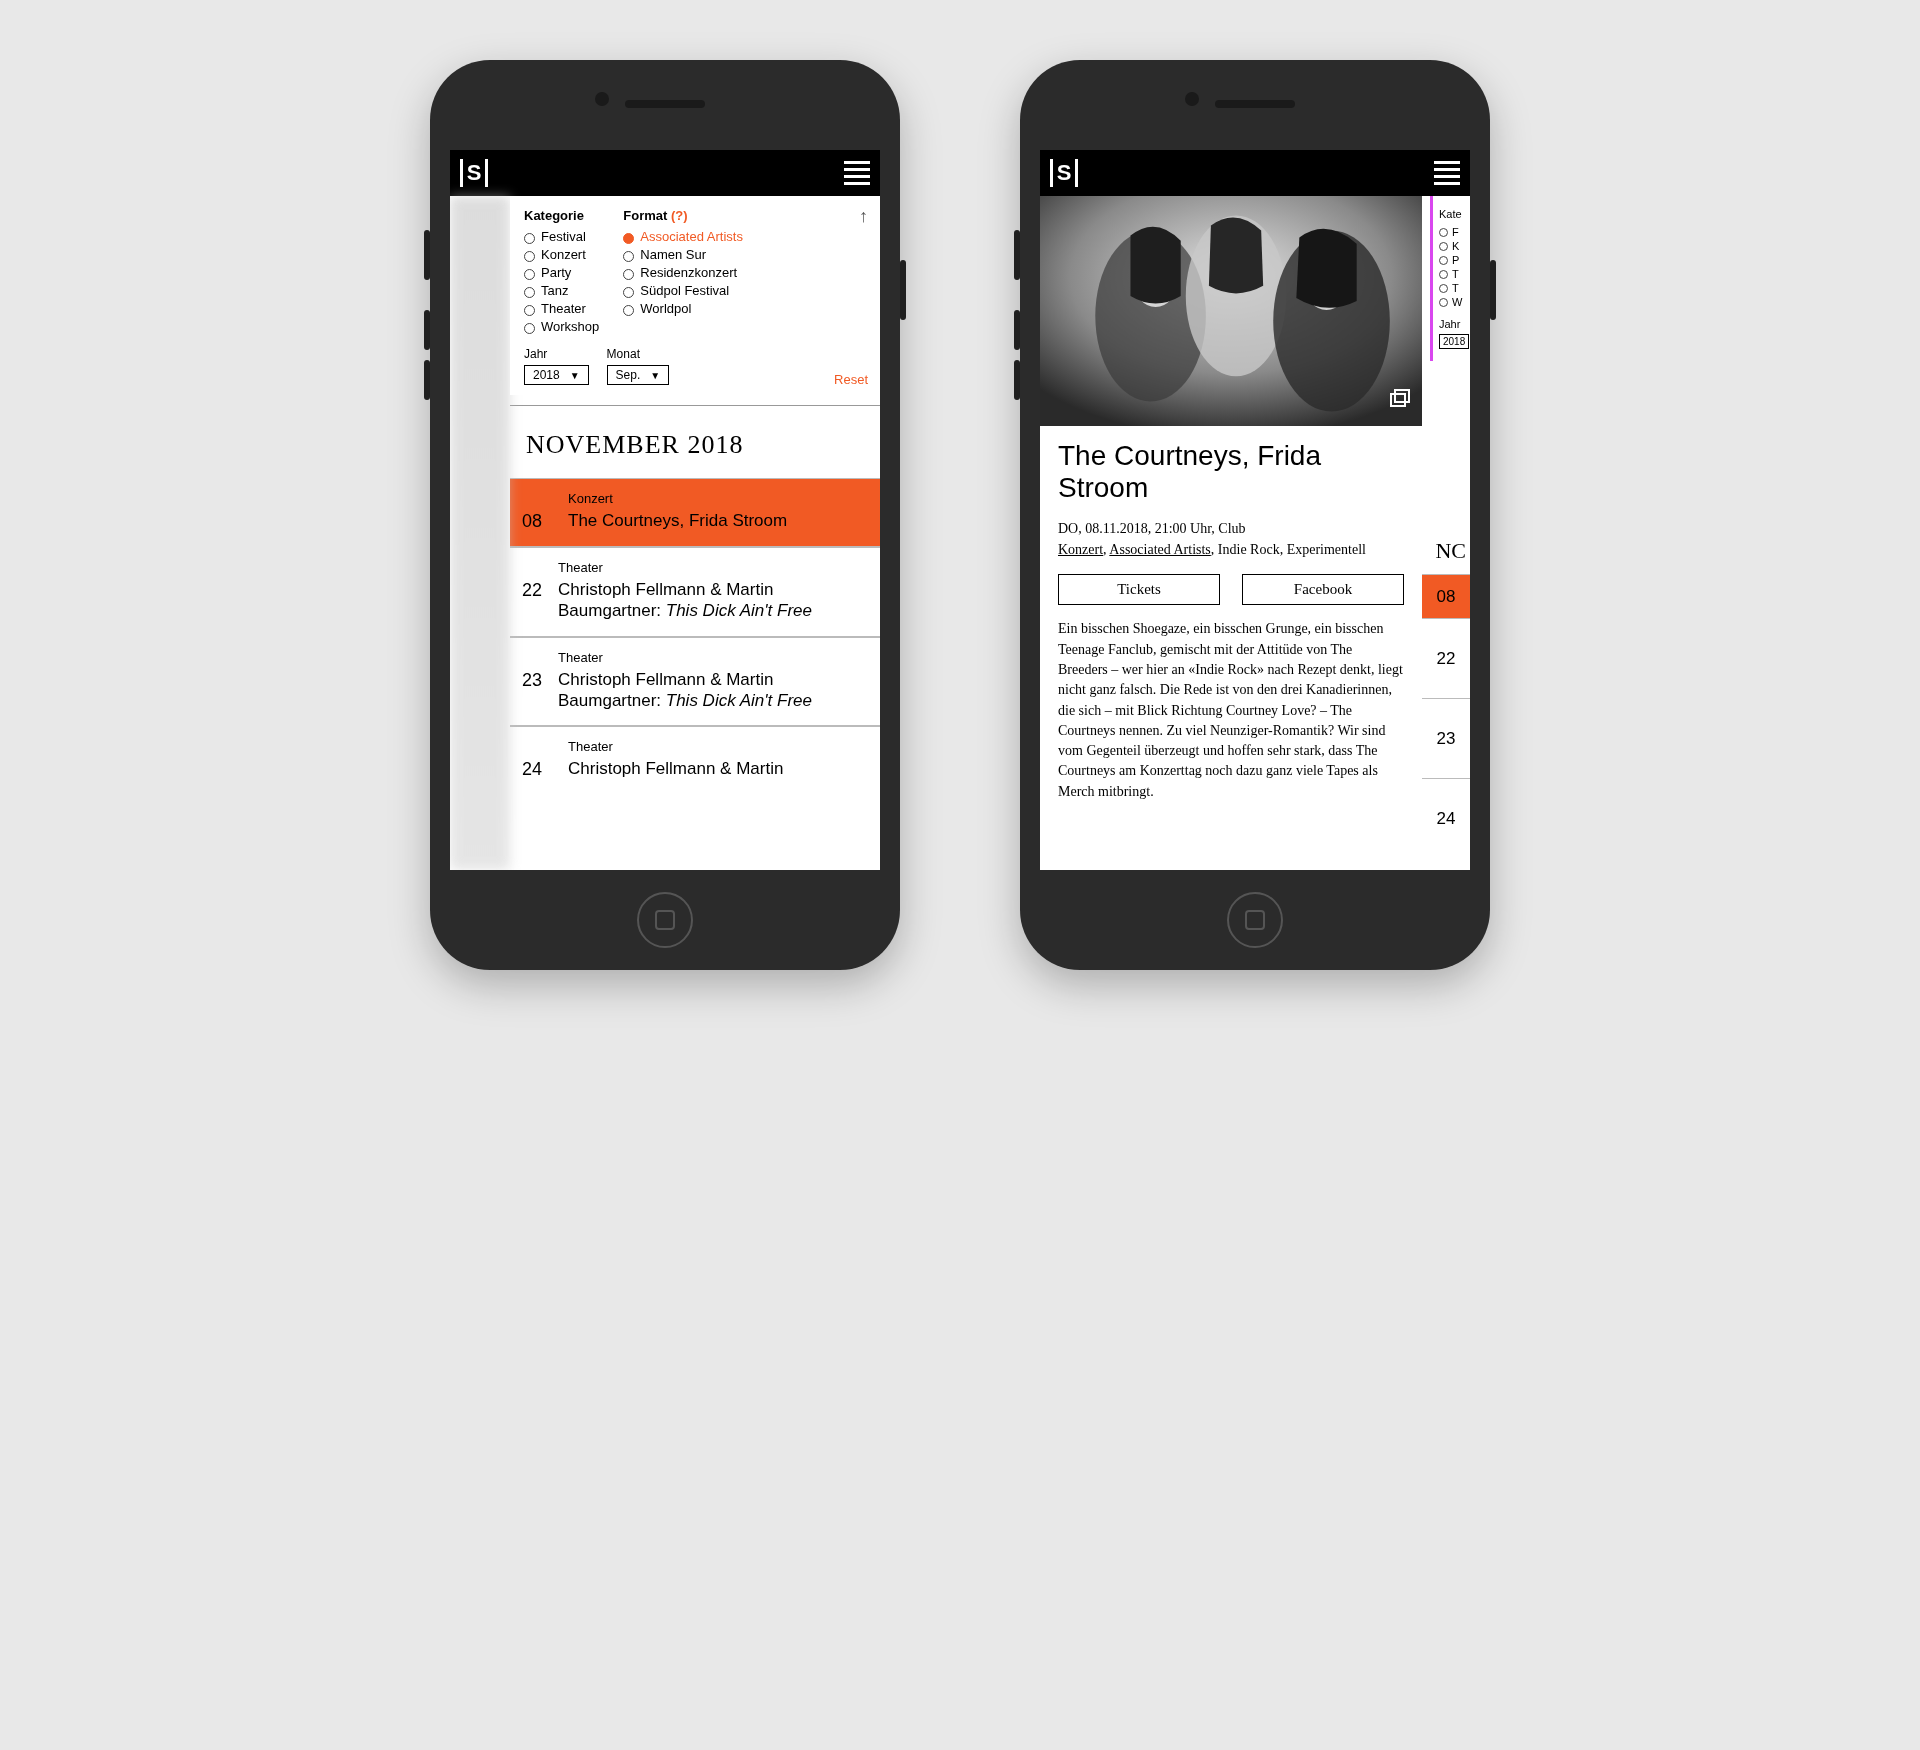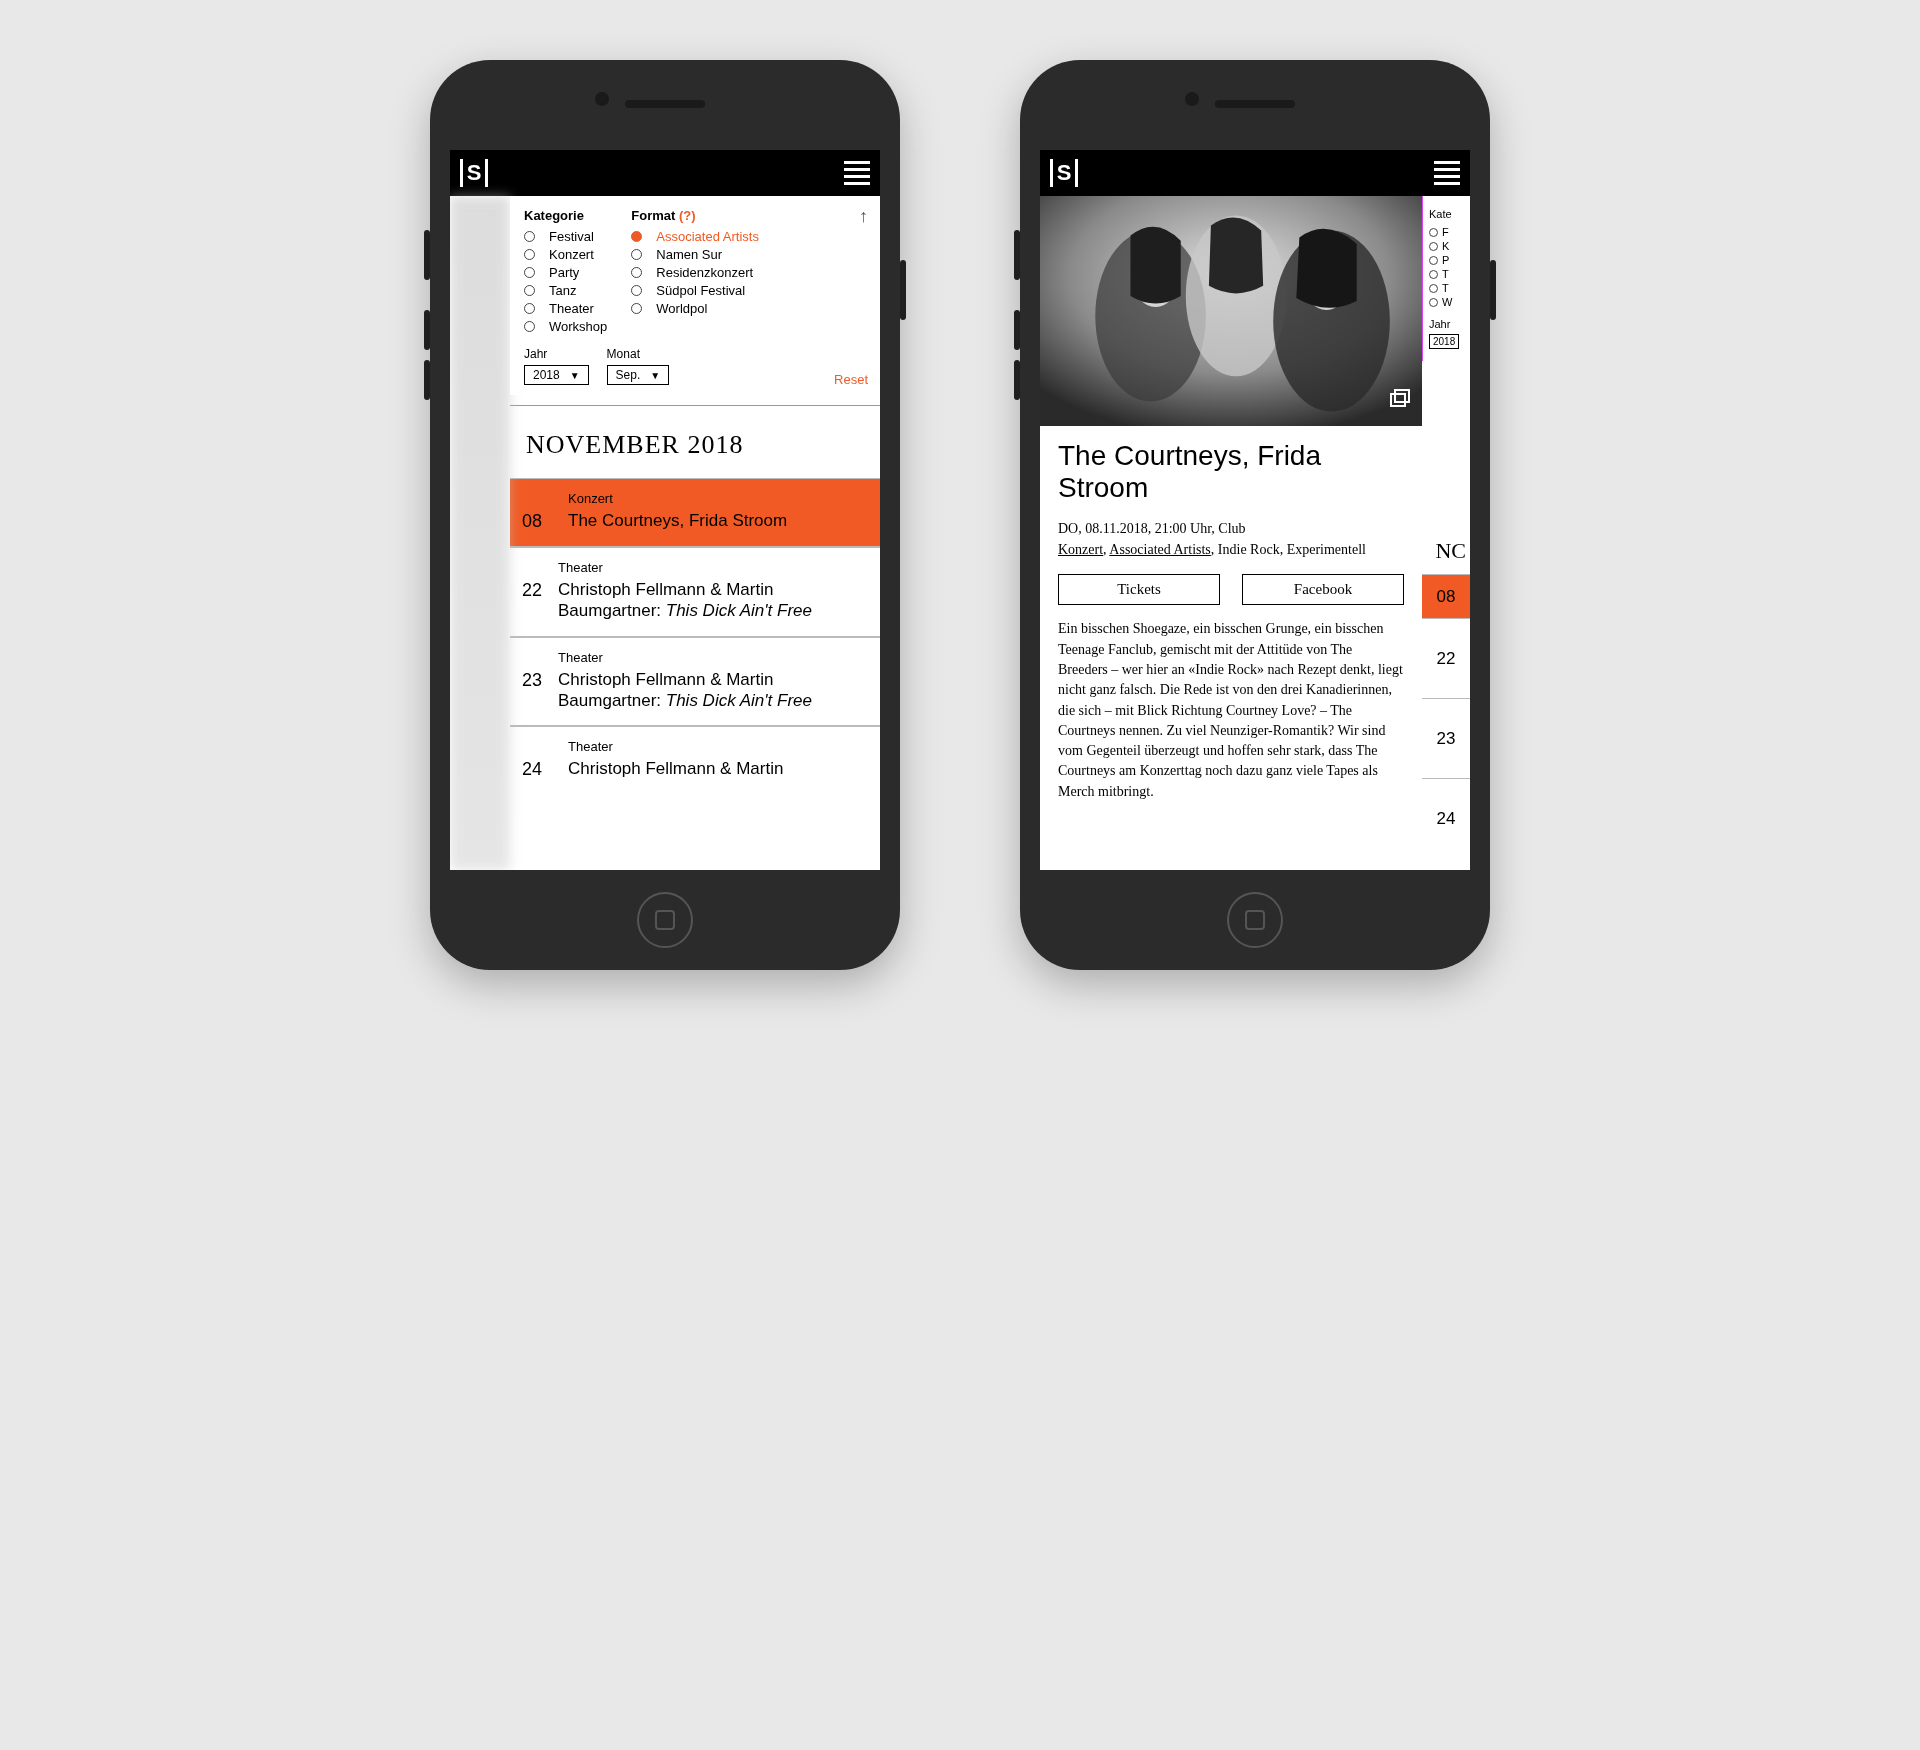--- a/index.html
+++ b/index.html
@@ -79,21 +79,21 @@
   .filter-panel {
     background:#fff;
     padding:12px 14px 10px 14px;
     font-size:13px;
     position:relative;
     margin-left:60px;
   }
   .filter-cols { display:flex; gap:24px; }
   .fcol h4 { font-weight:700; font-size:13px; margin-bottom:6px; }
   .fcol h4 .q { color:#f15a24; }
-  .fopt { display:flex; align-items:center; gap:14px; margin:3px 0; cursor:pointer; }
+  .fopt { display:flex; align-items:flex-end; gap:6px; margin:3px 0; cursor:pointer; }
   .fopt .r { width:11px; height:11px; border:1.5px solid #444; border-radius:50%; flex-shrink:0; }
   .fopt.sel { color:#f15a24; }
   .fopt.sel .r { background:#f15a24; border-color:#f15a24; }
   .collapse-arrow { position:absolute; top:10px; right:12px; font-size:18px; color:#555; }
   .selrow { display:flex; gap:18px; margin-top:10px; }
   .selrow .sc label { font-size:12px; display:block; margin-bottom:4px; }
   .selbox { border:1px solid #000; padding:2px 8px; font-size:12px; display:flex; align-items:center; gap:10px; }
   .selbox .caret { font-size:10px; }
   .reset { position:absolute; right:12px; bottom:8px; color:#f15a24; font-size:13px; }
   .blur-strip {
@@ -146,23 +146,23 @@
   .btnrow button {
     flex:1; border:1px solid #000; background:#fff;
     padding:6px 0; font-size:15px; font-family:Georgia,serif;
     cursor:pointer;
   }
   .desc { font-size:14px; line-height:1.45; }
   .desc p + p { text-indent:1.5em; }
   .right-filter-strip {
     position:absolute;
     right:0; top:46px;
-    width:48px;
+    width:40px;
     background:#fff;
-    border-left:1px solid #d946ef;
+    border-left:3px solid #d946ef;
     padding:12px 6px;
     font-size:11px;
     z-index:2;
   }
   .right-filter-strip .lbl { font-size:11px; margin-bottom:6px; }
   .right-filter-strip .o { display:flex; align-items:center; gap:4px; margin:2px 0; }
   .right-filter-strip .o .c { width:9px; height:9px; border:1px solid #444; border-radius:50%; flex-shrink:0; }
   .right-filter-strip .jahr { margin-top:10px; font-size:11px; }
   .right-filter-strip .jbox { border:1px solid #000; padding:1px 3px; font-size:10px; margin-top:4px; display:inline-block; }
   .right-nov { position:absolute; right:4px; top:388px; font-family:Georgia,serif; font-size:22px; }

